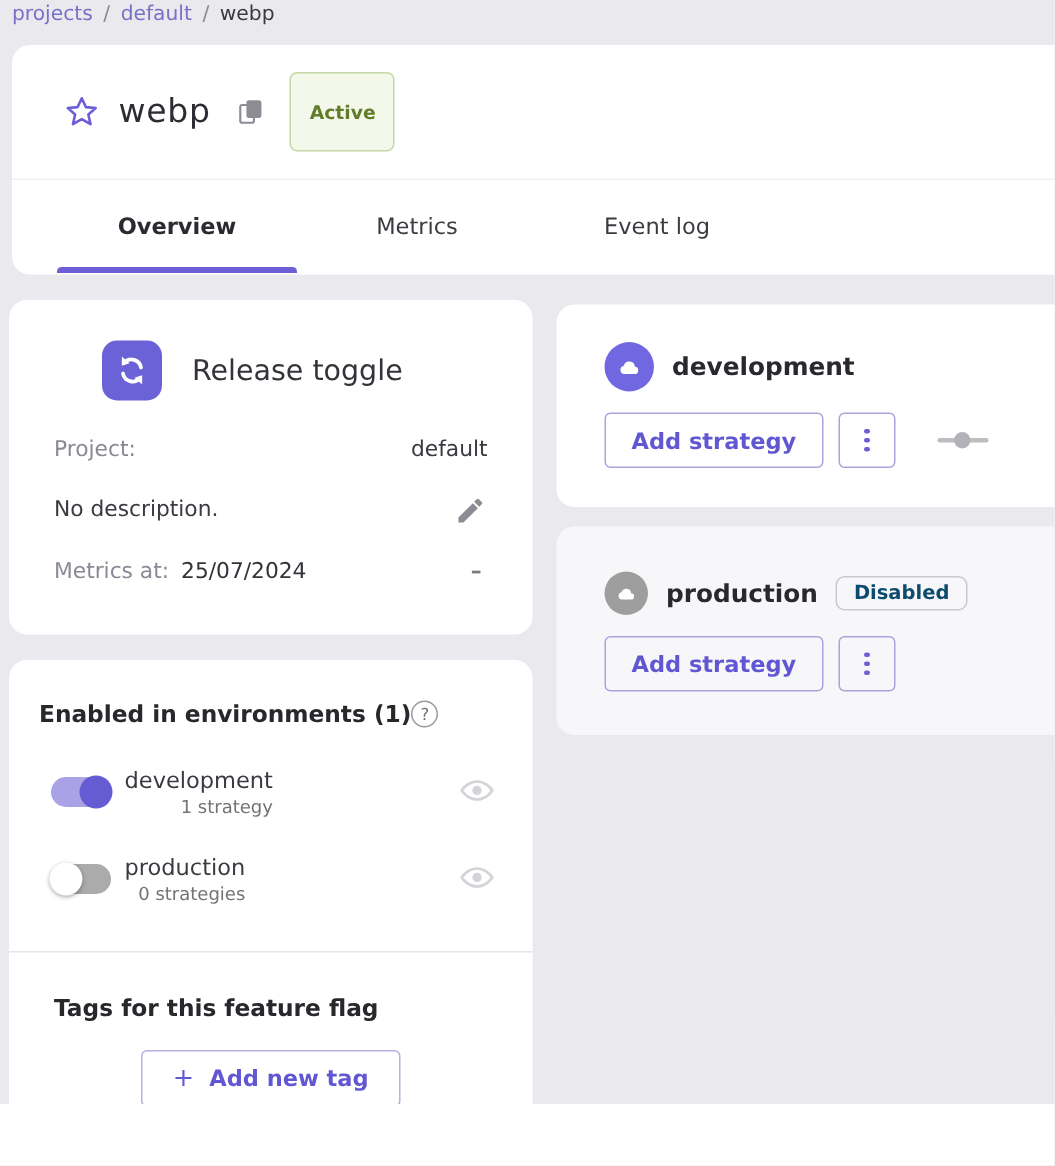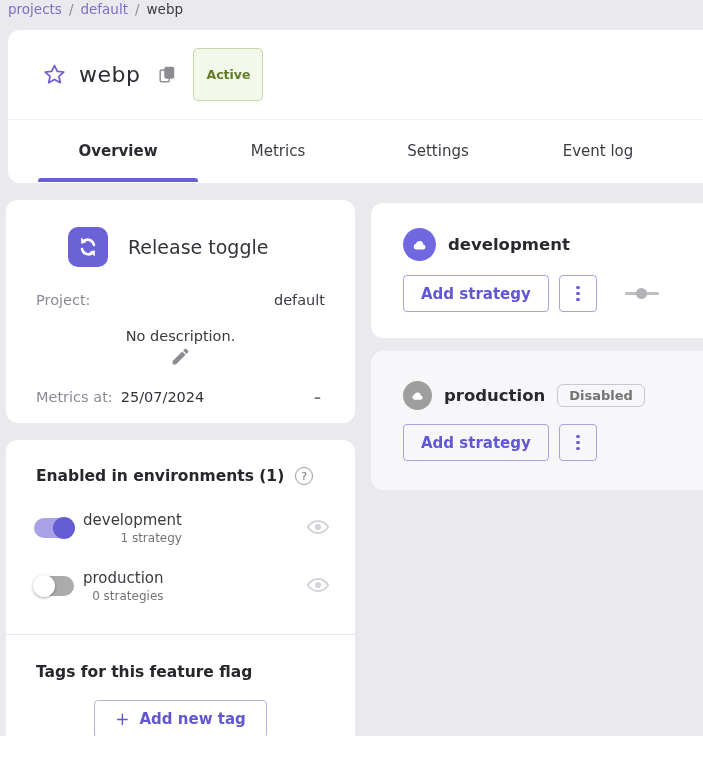--- a/index.html
+++ b/index.html
@@ -29,30 +29,30 @@
 
   
   .details-card { left:6px; top:200px; width:349px; height:223px; padding:27px 30px 0 30px; }
   .type-row { display:flex; align-items:center; gap:20px;padding-left:32px; }
   .type-icon { width:40px; height:40px; background:#6b62d8; border-radius:10px; display:flex; align-items:center; justify-content:center; }
   .type-label { font-size:19px; color:#33333a; }
   .kv-row { display:flex; justify-content:space-between; align-items:center; font-size:14.5px; }
   .kv-row.project { margin-top:25px; }
   .kv-label { color:#8b8a94; }
   .kv-value { color:#3a3a40; }
-  .desc-row { margin-top:20px; display:flex; justify-content:space-between; align-items:center;flex-direction:column; }
+  .desc-row { margin-top:20px; display:flex; justify-content:space-between; align-items:center; }
   .desc-text { font-size:14.5px; color:#3a3a40; }
   .icon-btn { width:24px; height:24px; display:flex; align-items:center; justify-content:center; cursor:pointer; }
   .created-row { margin-top:21px; display:flex; align-items:center; font-size:14.5px; }
   .created-value { color:#33333a; margin-left:8px; }
   .expiry-dash { margin-left:auto; color:#7c7b84; font-weight:700; margin-right:4px; }
 
   
   .envtags-card { left:6px; top:440px; width:349px; height:328px; }
-  .env-title-row { display:flex; align-items:flex-end; gap:11px; padding:27px 24px 0 30px; }
+  .env-title-row { display:flex; align-items:flex-end; padding:27px 24px 0 20px; }
   .env-title { font-size:15.5px; font-weight:700; color:#27272c; }
   .help-circle { width:18px; height:18px; border:1.5px solid #9a99a1; border-radius:50%; display:flex; align-items:center; justify-content:center; font-size:11px; color:#6f6e76; cursor:pointer; }
   .env-row { display:flex; align-items:center; padding:0 24px 0 28px; margin-top:22px; height:42px; }
   .env-row + .env-row { margin-top:16px; }
   .toggle { position:relative; width:40px; height:20px; border-radius:10px; flex-shrink:0; cursor:pointer; }
   .toggle.on { background:#a9a2e6; }
   .toggle.off { background:#ababab; }
   .knob { position:absolute; top:-1px; width:22px; height:22px; border-radius:50%; }
   .toggle.on .knob { right:-1px; background:#655cd4; }
   .toggle.off .knob { left:-1px; background:#fff; box-shadow:0 1px 3px rgba(0,0,0,.35); }
@@ -68,21 +68,21 @@
 
   
   .env-panel { position:absolute; left:371px; width:389px; border-radius:12px; }
   .panel-dev { top:203px; height:135px; background:#fff; padding:25px 0 0 32px; }
   .panel-prod { top:351px; height:139px; background:#f7f7fa; padding:30px 0 0 32px; }
   .panel-head { display:flex; align-items:center; gap:12px; }
   .cloud-circle { border-radius:50%; display:flex; align-items:center; justify-content:center; }
   .cloud-circle.dev { width:33px; height:33px; background:#7168e1; }
   .cloud-circle.prod { width:29px; height:29px; background:#9e9e9e; }
   .panel-name { font-size:16.5px; font-weight:700; color:#28282e; }
-  .badge-disabled { font-size:13px; font-weight:600; color:#737373; border:1px solid #c9c8ce; border-radius:6px; padding:3px 11px; background:transparent; }
+  .badge-disabled { font-size:13px; font-weight:600; color:#0c4a6e; border:1px solid #c9c8ce; border-radius:6px; padding:3px 11px; background:transparent; }
   .panel-actions { display:flex; align-items:center; gap:10px; margin-top:14px; }
   .add-strategy-btn { border:1px solid #aaa3de; border-radius:4px; background:transparent; color:#6257d2; font-size:15px; font-weight:700; padding:7px 17px; height:37px; cursor:pointer; font-family:inherit; }
   .kebab-btn { width:38px; height:37px; border:1px solid #aaa3de; border-radius:4px; background:transparent; display:flex; flex-direction:column; align-items:center; justify-content:center; gap:2.5px; cursor:pointer; }
   .kebab-dot { width:3.5px; height:3.5px; border-radius:50%; background:#6c5fd6; }
   .drag-handle { position:relative; width:34px; height:11px; margin-left:18px; cursor:pointer; }
   .drag-bar { position:absolute; top:4px; left:0; width:34px; height:3px; background:#bcbcc1; border-radius:2px; }
   .drag-knob { position:absolute; top:0; left:11px; width:11px; height:11px; border-radius:50%; background:#b2b2b8; }
 </style>
 </head>
 <body>
@@ -115,23 +115,20 @@
     </div>
     <div class="tabs-row">
       <div class="tab active">
         <span>Overview</span>
         <div class="tab-underline"></div>
       </div>
       <div class="tab">
         <span>Metrics</span>
       </div>
       <div class="tab">
-        <span>Settings</span>
-      </div>
-      <div class="tab">
         <span>Event log</span>
       </div>
     </div>
   </header>
 
   <section class="card details-card">
     <div class="type-row">
       <span class="type-icon">
         <svg width="24" height="24" viewBox="0 0 24 24">
           <path d="M18 10a6.5 6.5 0 0 0-11.2-3.2" fill="none" stroke="#fff" stroke-width="2.5" stroke-linecap="round"></path>

